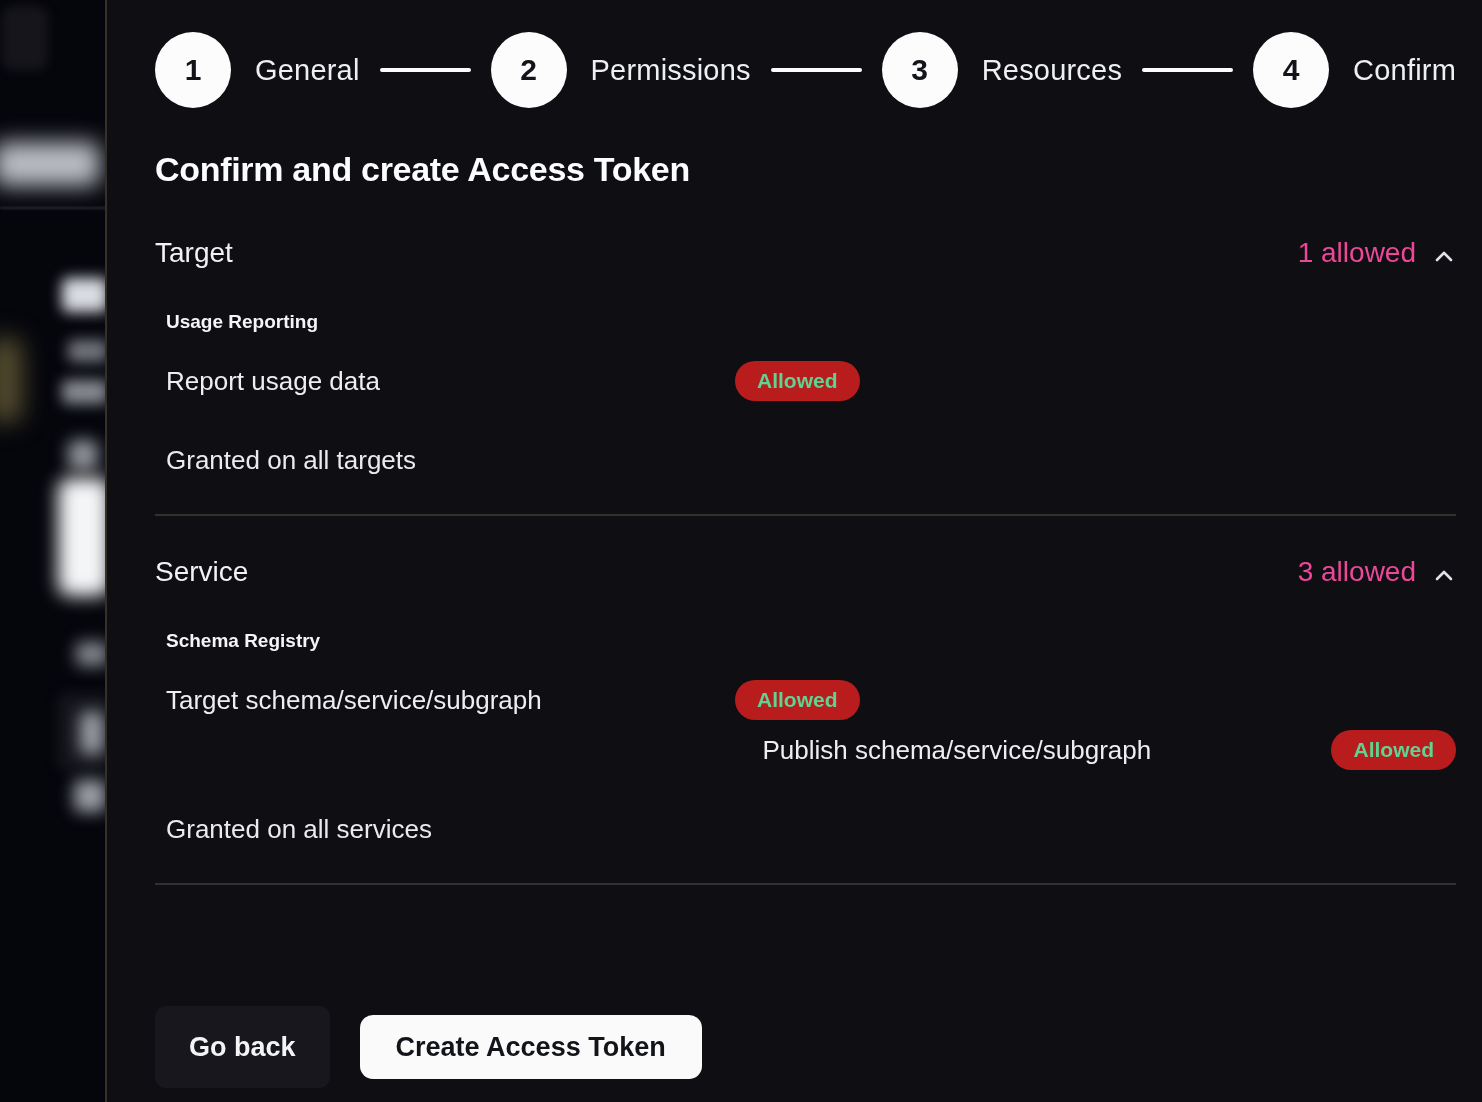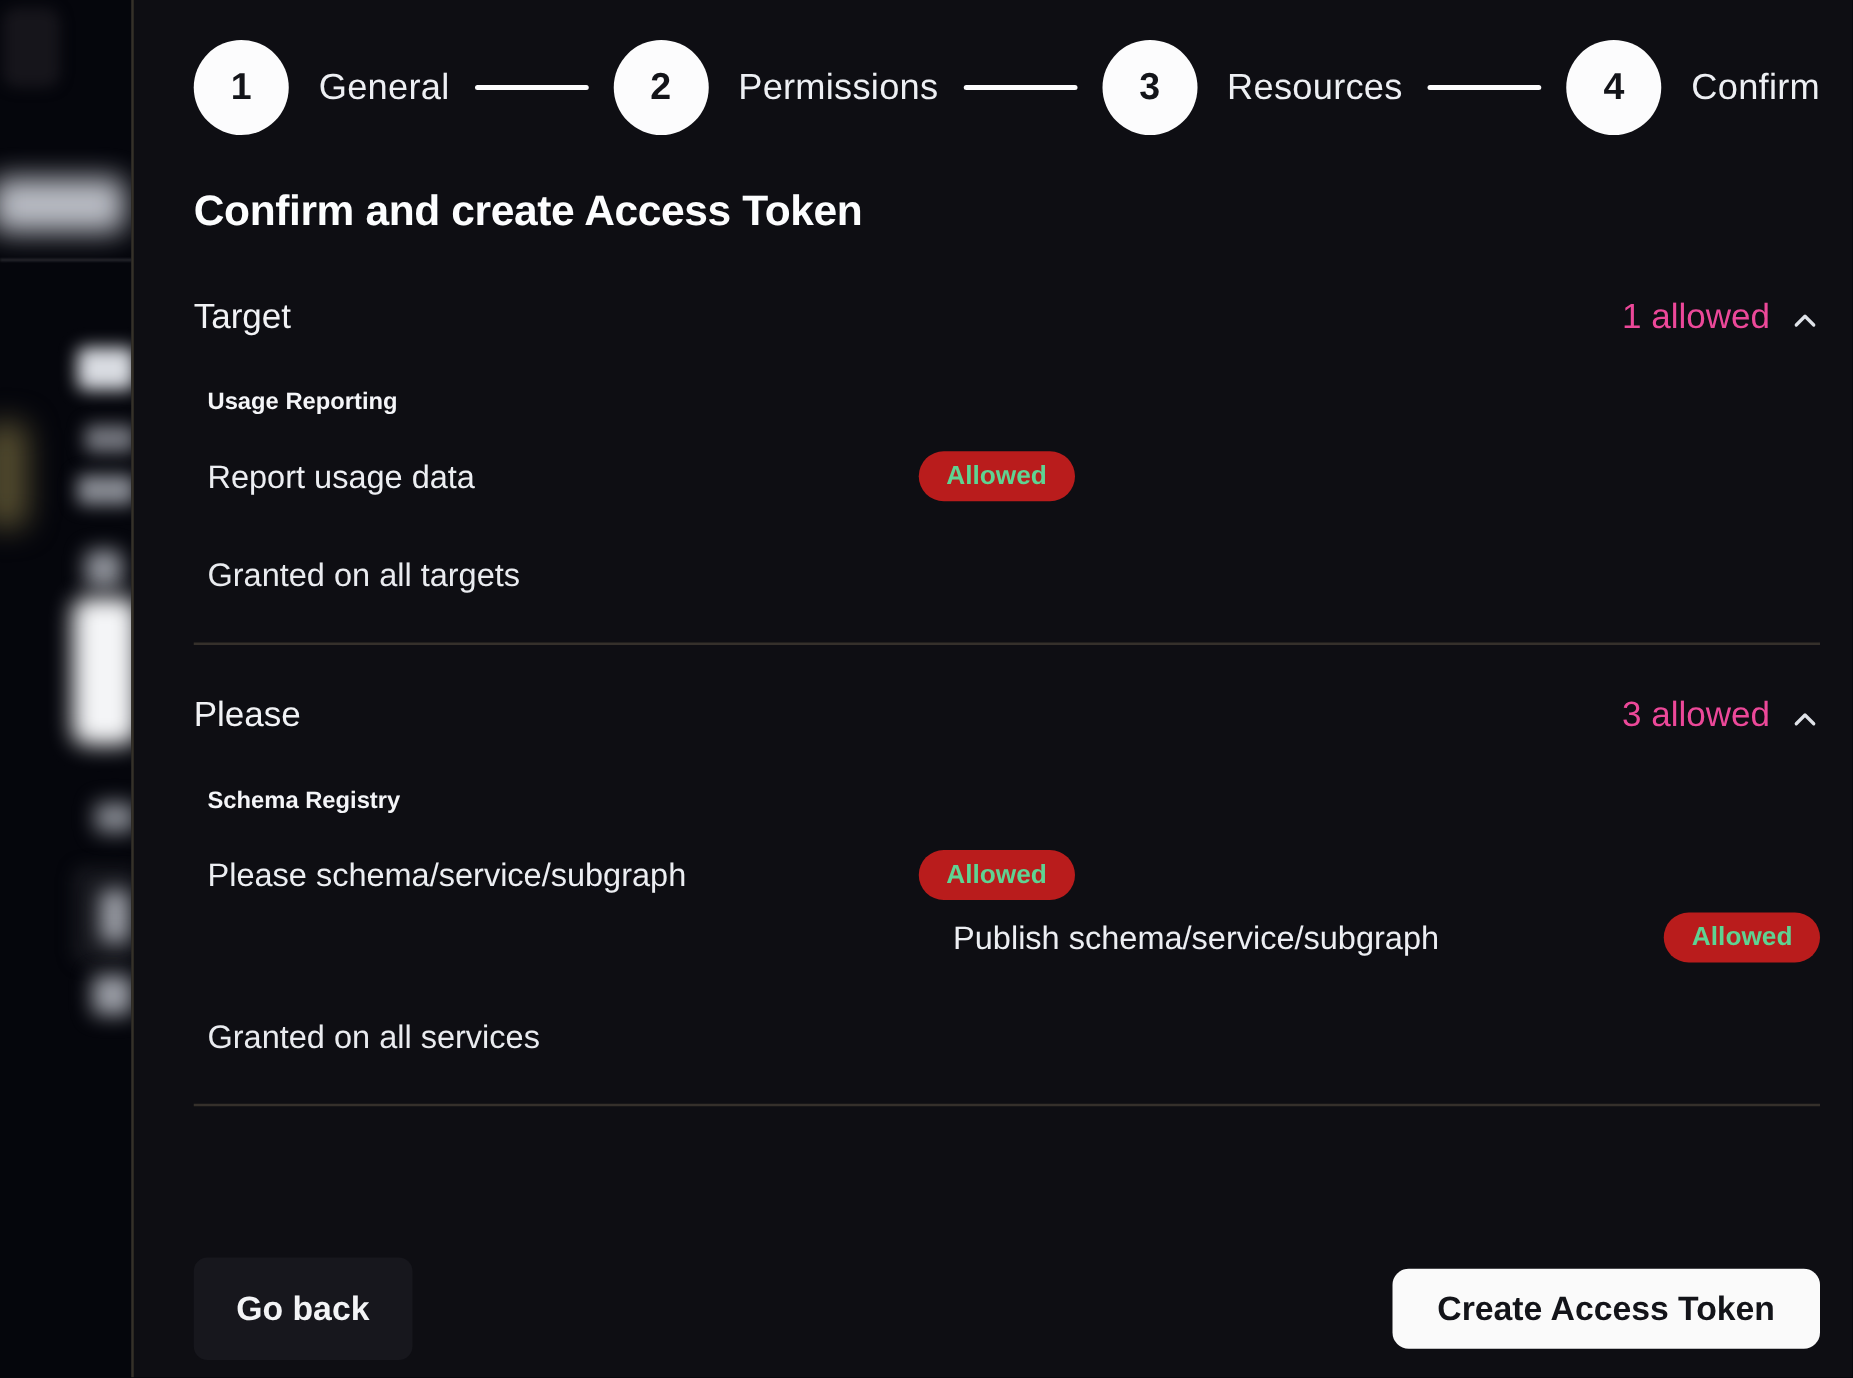--- a/index.html
+++ b/index.html
@@ -71,21 +71,21 @@
   .perm-label { width: 569px; font-size: 26px; color: #eceef2; flex: none; }
   .badge {
     display: inline-block; background: #b91c1c; color: #5fd392;
     font-size: 21px; font-weight: 700;
     padding: 8px 22px; border-radius: 999px; line-height: 24px;
   }
   .granted-note { margin: 44px 0 0 11px; font-size: 26px; color: #e9ebef; }
   .divider { border: none; border-top: 2px solid #35302b; margin-top: 38px; width: 100%; }
 
   
-  .footer { margin-top: auto; display: flex; justify-content: space-between; align-items: center; gap: 30px; }
+  .footer { margin-top: auto; display: flex; justify-content: flex-start; align-items: center; gap: 30px; }
   .btn { border: none; cursor: pointer; font-family: inherit; font-weight: 700; border-radius: 11px; }
   .btn-secondary { background: #17171d; color: #f3f4f6; font-size: 27px; height: 82px; padding: 0 34px; }
   .btn-primary { background: #fafafa; color: #131419; font-size: 27px; height: 64px; padding: 0 36px; border-radius: 13px; }
 </style>
 </head>
 <body>
 
 <div class="bg-strip">
   <div class="blob blob-logo"></div>
   <div class="blob blob-nav"></div>
@@ -145,35 +145,35 @@
   <div class="perm-row">
     <div class="perm-label">Report usage data</div>
     <span class="badge">Allowed</span>
   </div>
 
   <div class="granted-note">Granted on all targets</div>
 
   <hr class="divider">
 
   <div class="section-header" style="margin-top:40px;">
-    <div class="section-title">Please</div>
+    <div class="section-title">Service</div>
     <button class="section-toggle">
       <span>3 allowed</span>
       <span>
         <svg class="chev" viewBox="0 0 24 24">
             <polyline points="5 15 12 8 19 15" fill="none" stroke="currentColor" stroke-width="2.6" stroke-linecap="round" stroke-linejoin="round"></polyline>
           </svg>
       </span>
     </button>
   </div>
 
   <div class="group-title">Schema Registry</div>
 
   <div class="perm-row">
-    <div class="perm-label">Please schema/service/subgraph</div>
+    <div class="perm-label">Target schema/service/subgraph</div>
     <span class="badge">Allowed</span>
   </div>
   <div class="perm-row">
     <div class="perm-label">Publish schema/service/subgraph</div>
     <span class="badge">Allowed</span>
   </div>
 
   <div class="granted-note">Granted on all services</div>
 
   <hr class="divider">

